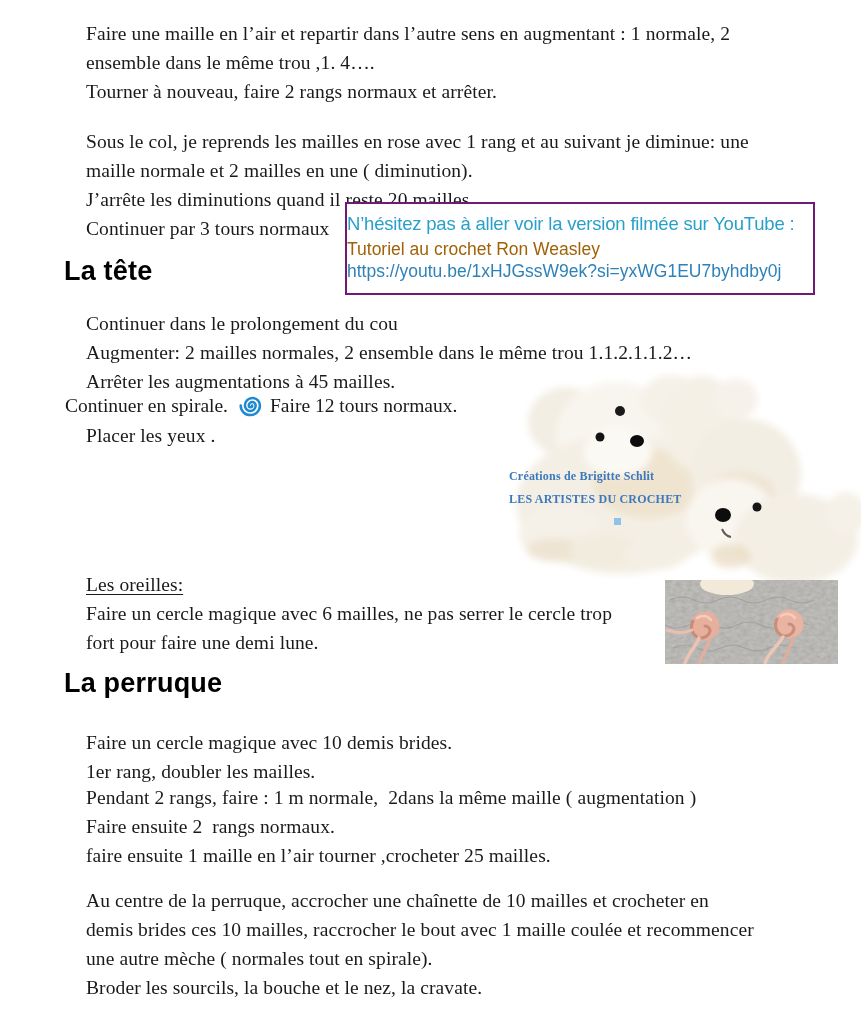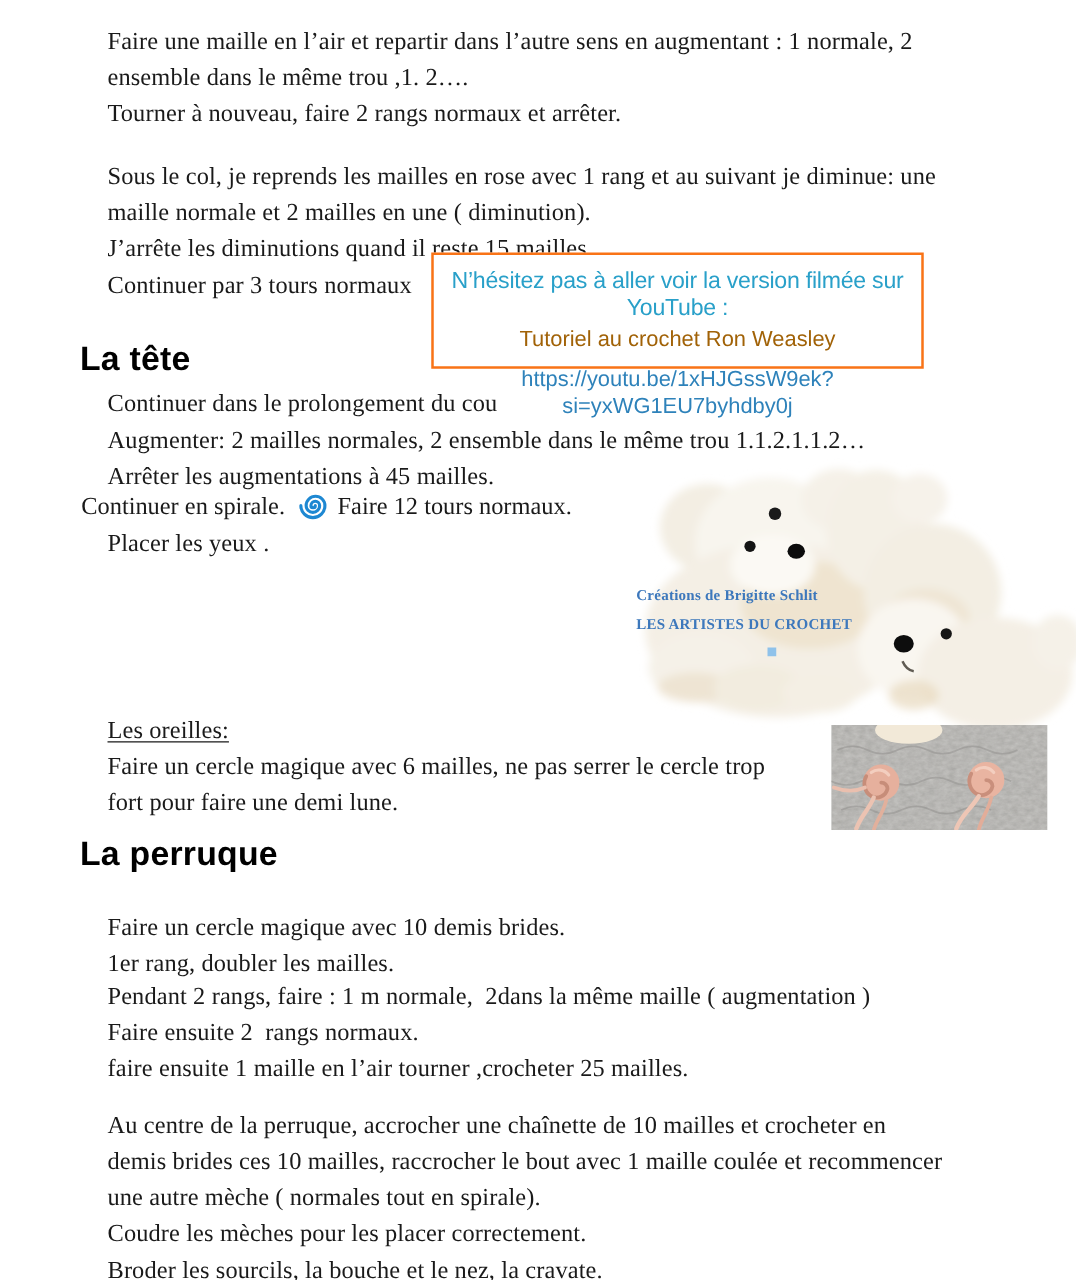--- a/index.html
+++ b/index.html
@@ -12,27 +12,27 @@
   .tl{font-size:19.5px;line-height:29px;white-space:pre;letter-spacing:.1px;margin-left:21px;}
   .h1{
     position:absolute;left:64px;z-index:2;
     font-family:"Liberation Sans",sans-serif;font-weight:bold;
     font-size:27px;color:#000;letter-spacing:.2px;
   }
   .underlined{text-decoration:underline;text-underline-offset:3px;}
   .spiral-line{position:absolute;left:65px;top:391px;z-index:2;font-size:19.5px;line-height:29px;}
   .spiral-svg{vertical-align:-6px;margin:0 7px 0 10px;}
   .ybox{
-    position:absolute;left:345px;top:202px;width:394px;height:93px;z-index:4;
-    box-sizing:border-box;border:2px solid #f97316;background:#ffffff;
-    text-align:center;font-family:"Liberation Sans",sans-serif;
+    position:absolute;left:345px;top:202px;width:470px;height:93px;z-index:4;
+    box-sizing:border-box;border:2px solid #701a75;background:#ffffff;
+    font-family:"Liberation Sans",sans-serif;
   }
   .ybox .l1{margin-top:9px;font-size:18.5px;color:#29a0c9;letter-spacing:-0.2px;}
   .ybox .l2{margin-top:4px;font-size:17.5px;color:#a16207;}
-  .ybox .l3{margin-top:11px;font-size:17.5px;color:#2e82ba;}
+  .ybox .l3{margin-top:1px;font-size:17.5px;color:#2e82ba;}
   .wm{
     position:absolute;left:509px;top:465px;z-index:3;
     font-family:Liberation Serif, serif;font-weight:bold;
     font-size:12px;line-height:23px;color:#3d78bc;letter-spacing:.2px;
   }
   .wm-sq{position:absolute;left:614px;top:518px;width:7px;height:7px;background:#8fc2ea;z-index:3;}
   .photo{position:absolute;z-index:1;}
   .photo-dogs{left:496px;top:364px;}
   .photo-ears{left:665px;top:580px;}
 </style>
@@ -118,38 +118,38 @@
   </svg>
 
   <div class="wm">
     <div>Créations de Brigitte Schlit</div>
     <div>LES ARTISTES DU CROCHET</div>
   </div>
   <div class="wm-sq"></div>
 
   <div class="sec" style="top:19px">
     <div class="tl">Faire une maille en l’air et repartir dans l’autre sens en augmentant : 1 normale, 2</div>
-    <div class="tl">ensemble dans le même trou ,1. 2….</div>
+    <div class="tl">ensemble dans le même trou ,1. 4….</div>
     <div class="tl">Tourner à nouveau, faire 2 rangs normaux et arrêter.</div>
   </div>
 
   <div class="sec" style="top:127px">
     <div class="tl">Sous le col, je reprends les mailles en rose avec 1 rang et au suivant je diminue: une</div>
     <div class="tl">maille normale et 2 mailles en une ( diminution).</div>
-    <div class="tl">J’arrête les diminutions quand il reste 15 mailles.</div>
+    <div class="tl">J’arrête les diminutions quand il reste 20 mailles.</div>
     <div class="tl">Continuer par 3 tours normaux</div>
   </div>
 
   <div class="ybox">
     <div class="l1">N’hésitez pas à aller voir la version filmée sur YouTube :</div>
     <div class="l2">Tutoriel au crochet Ron Weasley</div>
     <div class="l3">https://youtu.be/1xHJGssW9ek?si=yxWG1EU7byhdby0j</div>
   </div>
 
-  <div class="h1" style="top:272px">La tête</div>
+  <div class="h1" style="top:256px">La tête</div>
   <div class="sec" style="top:309px">
     <div class="tl">Continuer dans le prolongement du cou</div>
     <div class="tl">Augmenter: 2 mailles normales, 2 ensemble dans le même trou 1.1.2.1.1.2…</div>
     <div class="tl">Arrêter les augmentations à 45 mailles.</div>
   </div>
 
   <div class="spiral-line">
     <span>Continuer en spirale.</span><svg class="spiral-svg" width="25" height="25" viewBox="0 0 26 26">
         <path d="M14.8 13 a1.8 1.8 0 0 1 -3.6 0 a3.6 3.6 0 0 1 7.2 0 a5.6 5.6 0 0 1 -11.2 0 a7.8 7.8 0 0 1 15.6 0 a10 10 0 0 1 -20 0" fill="none" stroke="#1e88d2" stroke-width="2.6" stroke-linecap="round"></path>
       </svg><span>Faire 12 tours normaux.</span>
@@ -174,17 +174,16 @@
   <div class="sec" style="top:783px">
     <div class="tl">Pendant 2 rangs, faire : 1 m normale,  2dans la même maille ( augmentation )</div>
     <div class="tl">Faire ensuite 2  rangs normaux.</div>
     <div class="tl">faire ensuite 1 maille en l’air tourner ,crocheter 25 mailles.</div>
   </div>
 
   <div class="sec" style="top:886px">
     <div class="tl">Au centre de la perruque, accrocher une chaînette de 10 mailles et crocheter en</div>
     <div class="tl">demis brides ces 10 mailles, raccrocher le bout avec 1 maille coulée et recommencer</div>
     <div class="tl">une autre mèche ( normales tout en spirale).</div>
-    <div class="tl">Coudre les mèches pour les placer correctement.</div>
     <div class="tl">Broder les sourcils, la bouche et le nez, la cravate.</div>
   </div>
 
 </div>
 
 </body></html>

